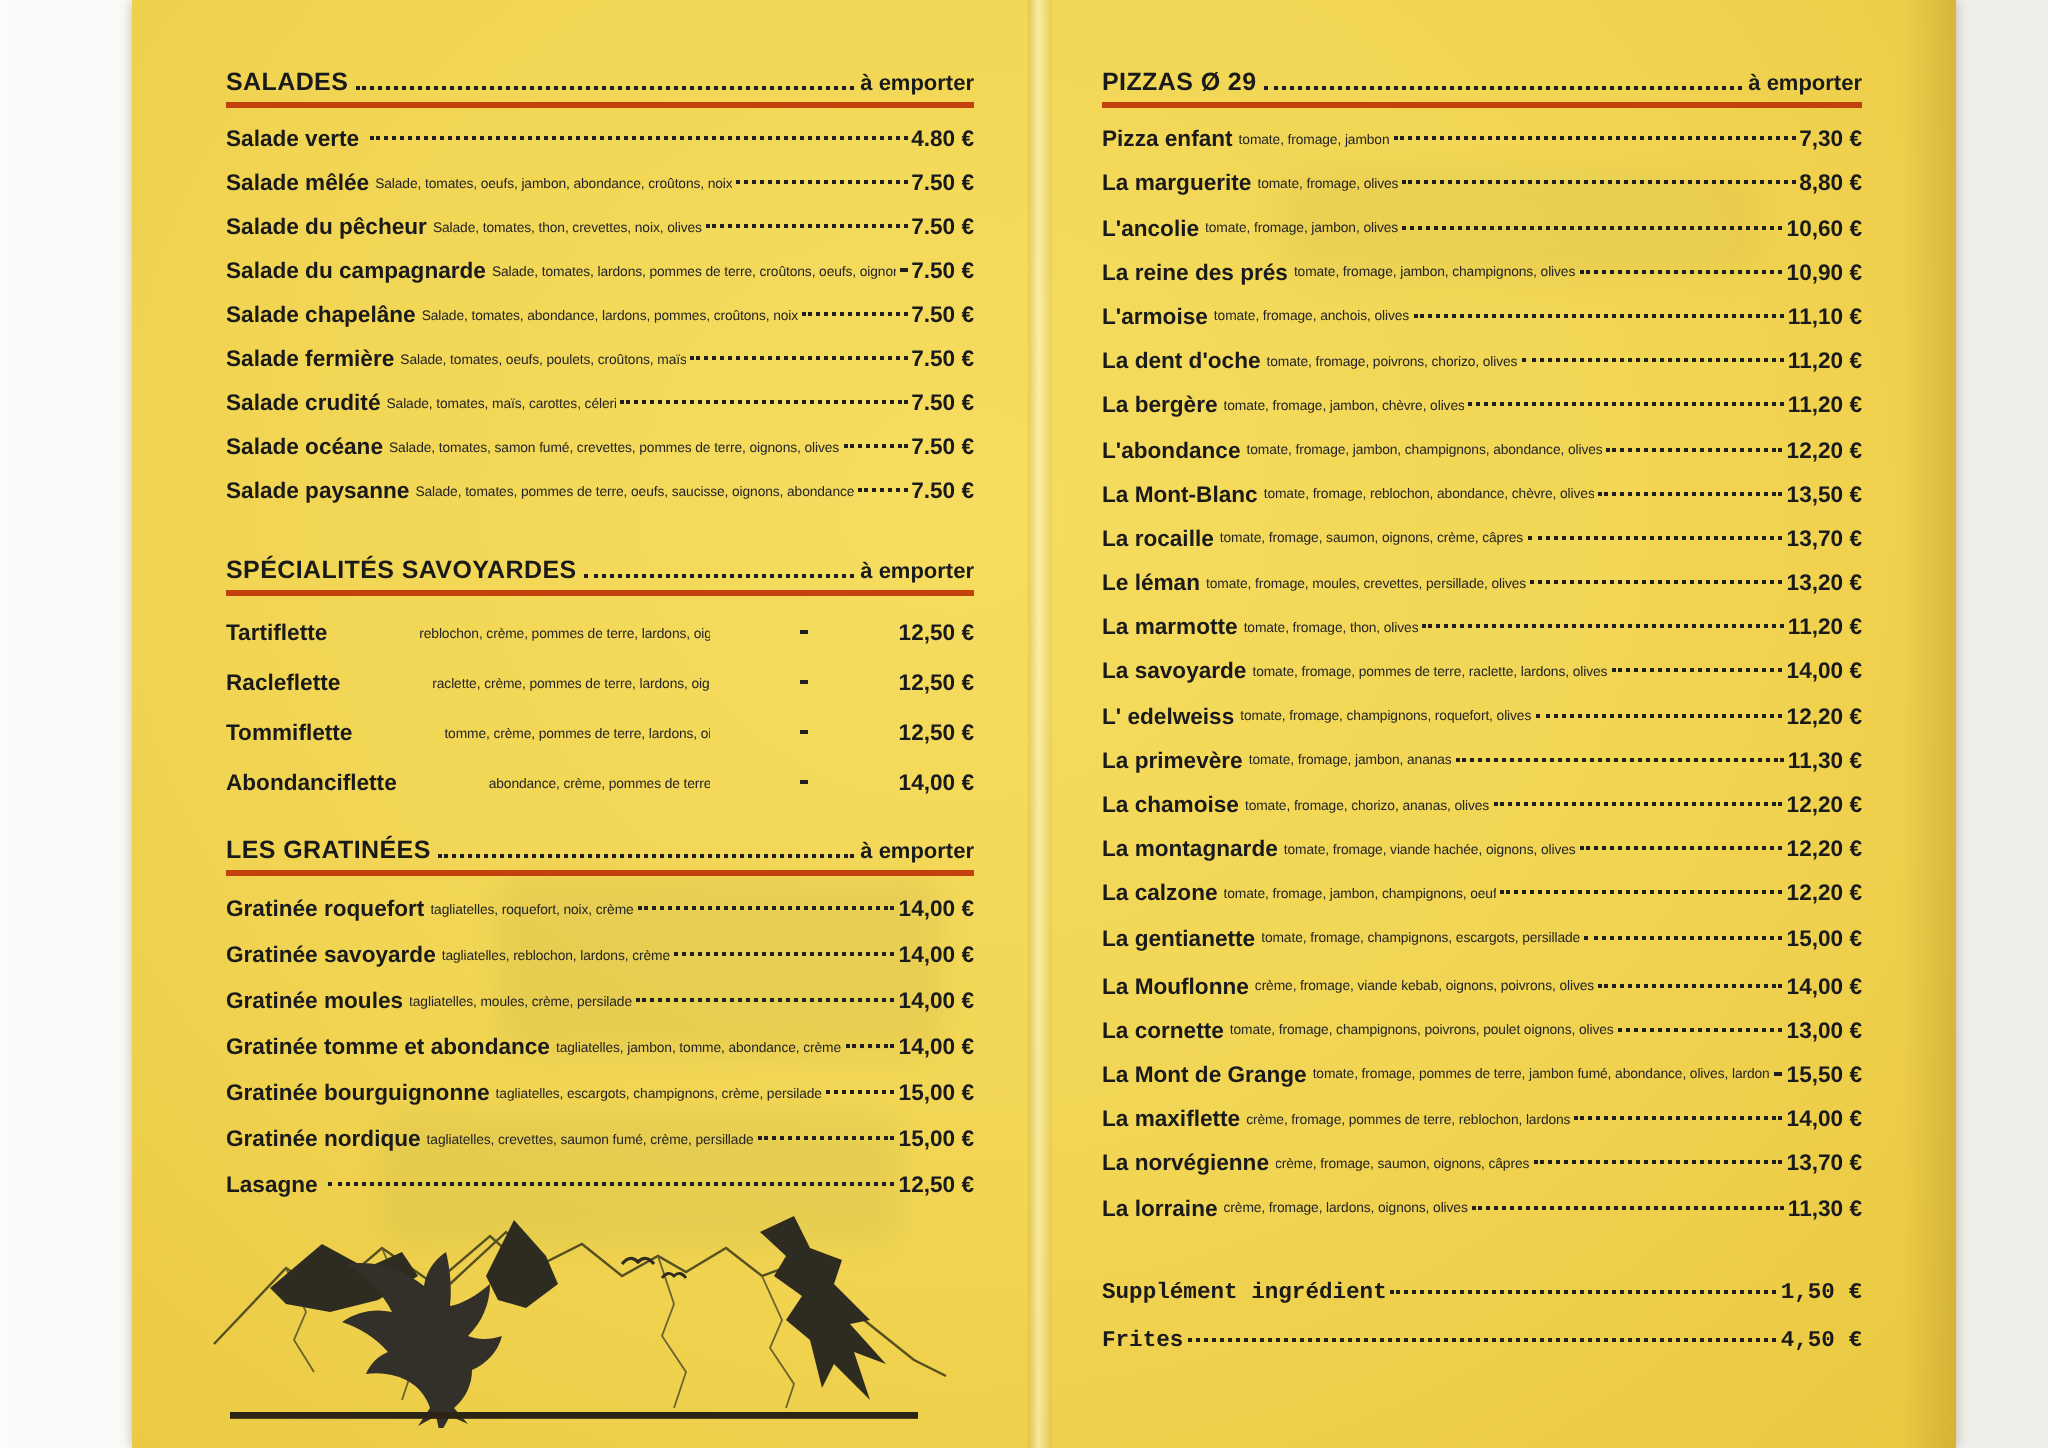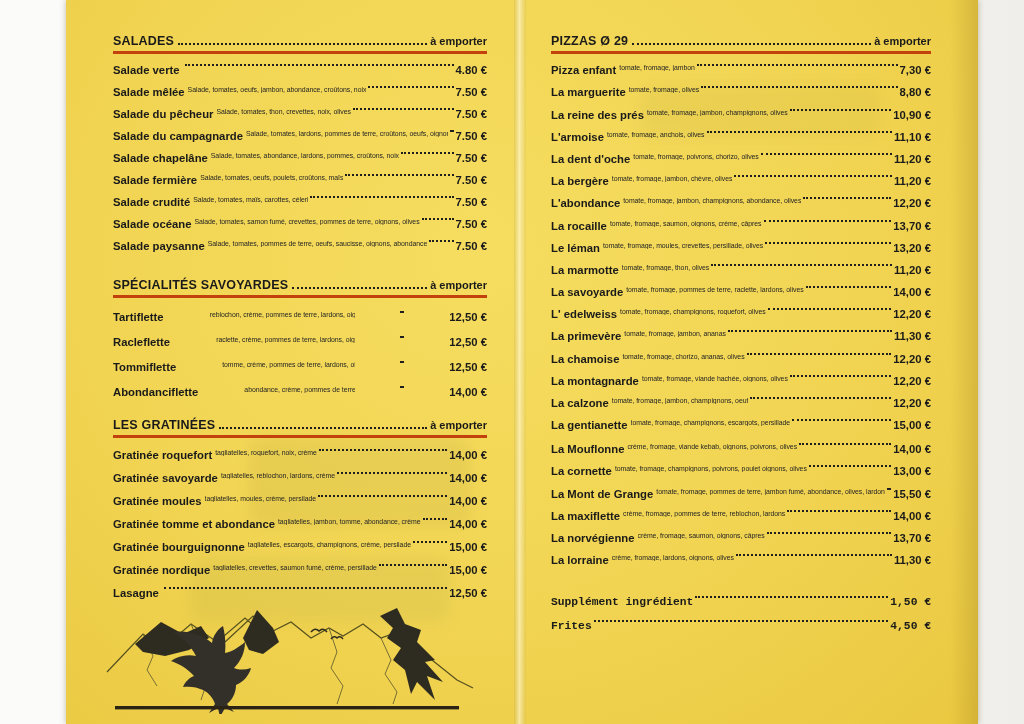--- a/index.html
+++ b/index.html
@@ -36,21 +36,21 @@
     display:flex; align-items:baseline;
     border-bottom:3px solid #c2410c; padding-bottom:3px;
   }
   .section-title { font-size:12.5px; font-weight:bold; letter-spacing:0.2px; white-space:nowrap; }
   .section-note  { font-size:11px;  font-weight:bold; white-space:nowrap; }
   .leader {
     flex:1; min-width:6px;
     border-bottom:2px dotted #1f1f1f;
     margin:0 3px 2px 4px;
   }
-  .item { display:flex; align-items:flex-start; margin-top:10px; }
+  .item { display:flex; align-items:center; margin-top:10px; }
   .item .name  { font-size:11.3px; font-weight:bold; white-space:nowrap; flex-shrink:0; }
   .item .desc  { font-size:6.9px; margin-left:3px; white-space:nowrap; overflow:hidden; flex-shrink:1; letter-spacing:-0.05px; color:#242424; }
   .item .dots  { flex:1; min-width:4px; border-bottom:2px dotted #1f1f1f; margin:0 1px 2px 2px; }
   .item .price { font-size:11.3px; font-weight:bold; white-space:nowrap; margin-left:1px; flex-shrink:0; }
 
   #sec-salades .item { margin-top:10px; }
   #sec-specialites { margin-top:26px; }
   #sec-specialites .item { margin-top:13px;gap:43px; }
   #sec-gratinees { margin-top:20px; }
   #sec-gratinees .item { margin-top:11px; }
@@ -263,20 +263,26 @@
           <span class="price">7,30 €</span>
         </div>
 
         <div class="item">
           <span class="name">La marguerite</span>
           <span class="desc">tomate, fromage, olives</span>
           <span class="dots"></span>
           <span class="price">8,80 €</span>
         </div>
 
+        <div class="item">
+          <span class="name">L'ancolie</span>
+          <span class="desc">tomate, fromage, jambon, olives</span>
+          <span class="dots"></span>
+          <span class="price">10,60 €</span>
+        </div>
 
         <div class="item">
           <span class="name">La reine des prés</span>
           <span class="desc">tomate, fromage, jambon, champignons, olives</span>
           <span class="dots"></span>
           <span class="price">10,90 €</span>
         </div>
 
         <div class="item">
           <span class="name">L'armoise</span>
@@ -299,20 +305,26 @@
           <span class="price">11,20 €</span>
         </div>
 
         <div class="item">
           <span class="name">L'abondance</span>
           <span class="desc">tomate, fromage, jambon, champignons, abondance, olives</span>
           <span class="dots"></span>
           <span class="price">12,20 €</span>
         </div>
 
+        <div class="item">
+          <span class="name">La Mont-Blanc</span>
+          <span class="desc">tomate, fromage, reblochon, abondance, chèvre, olives</span>
+          <span class="dots"></span>
+          <span class="price">13,50 €</span>
+        </div>
 
         <div class="item">
           <span class="name">La rocaille</span>
           <span class="desc">tomate, fromage, saumon, oignons, crème, câpres</span>
           <span class="dots"></span>
           <span class="price">13,70 €</span>
         </div>
 
         <div class="item">
           <span class="name">Le léman</span>

